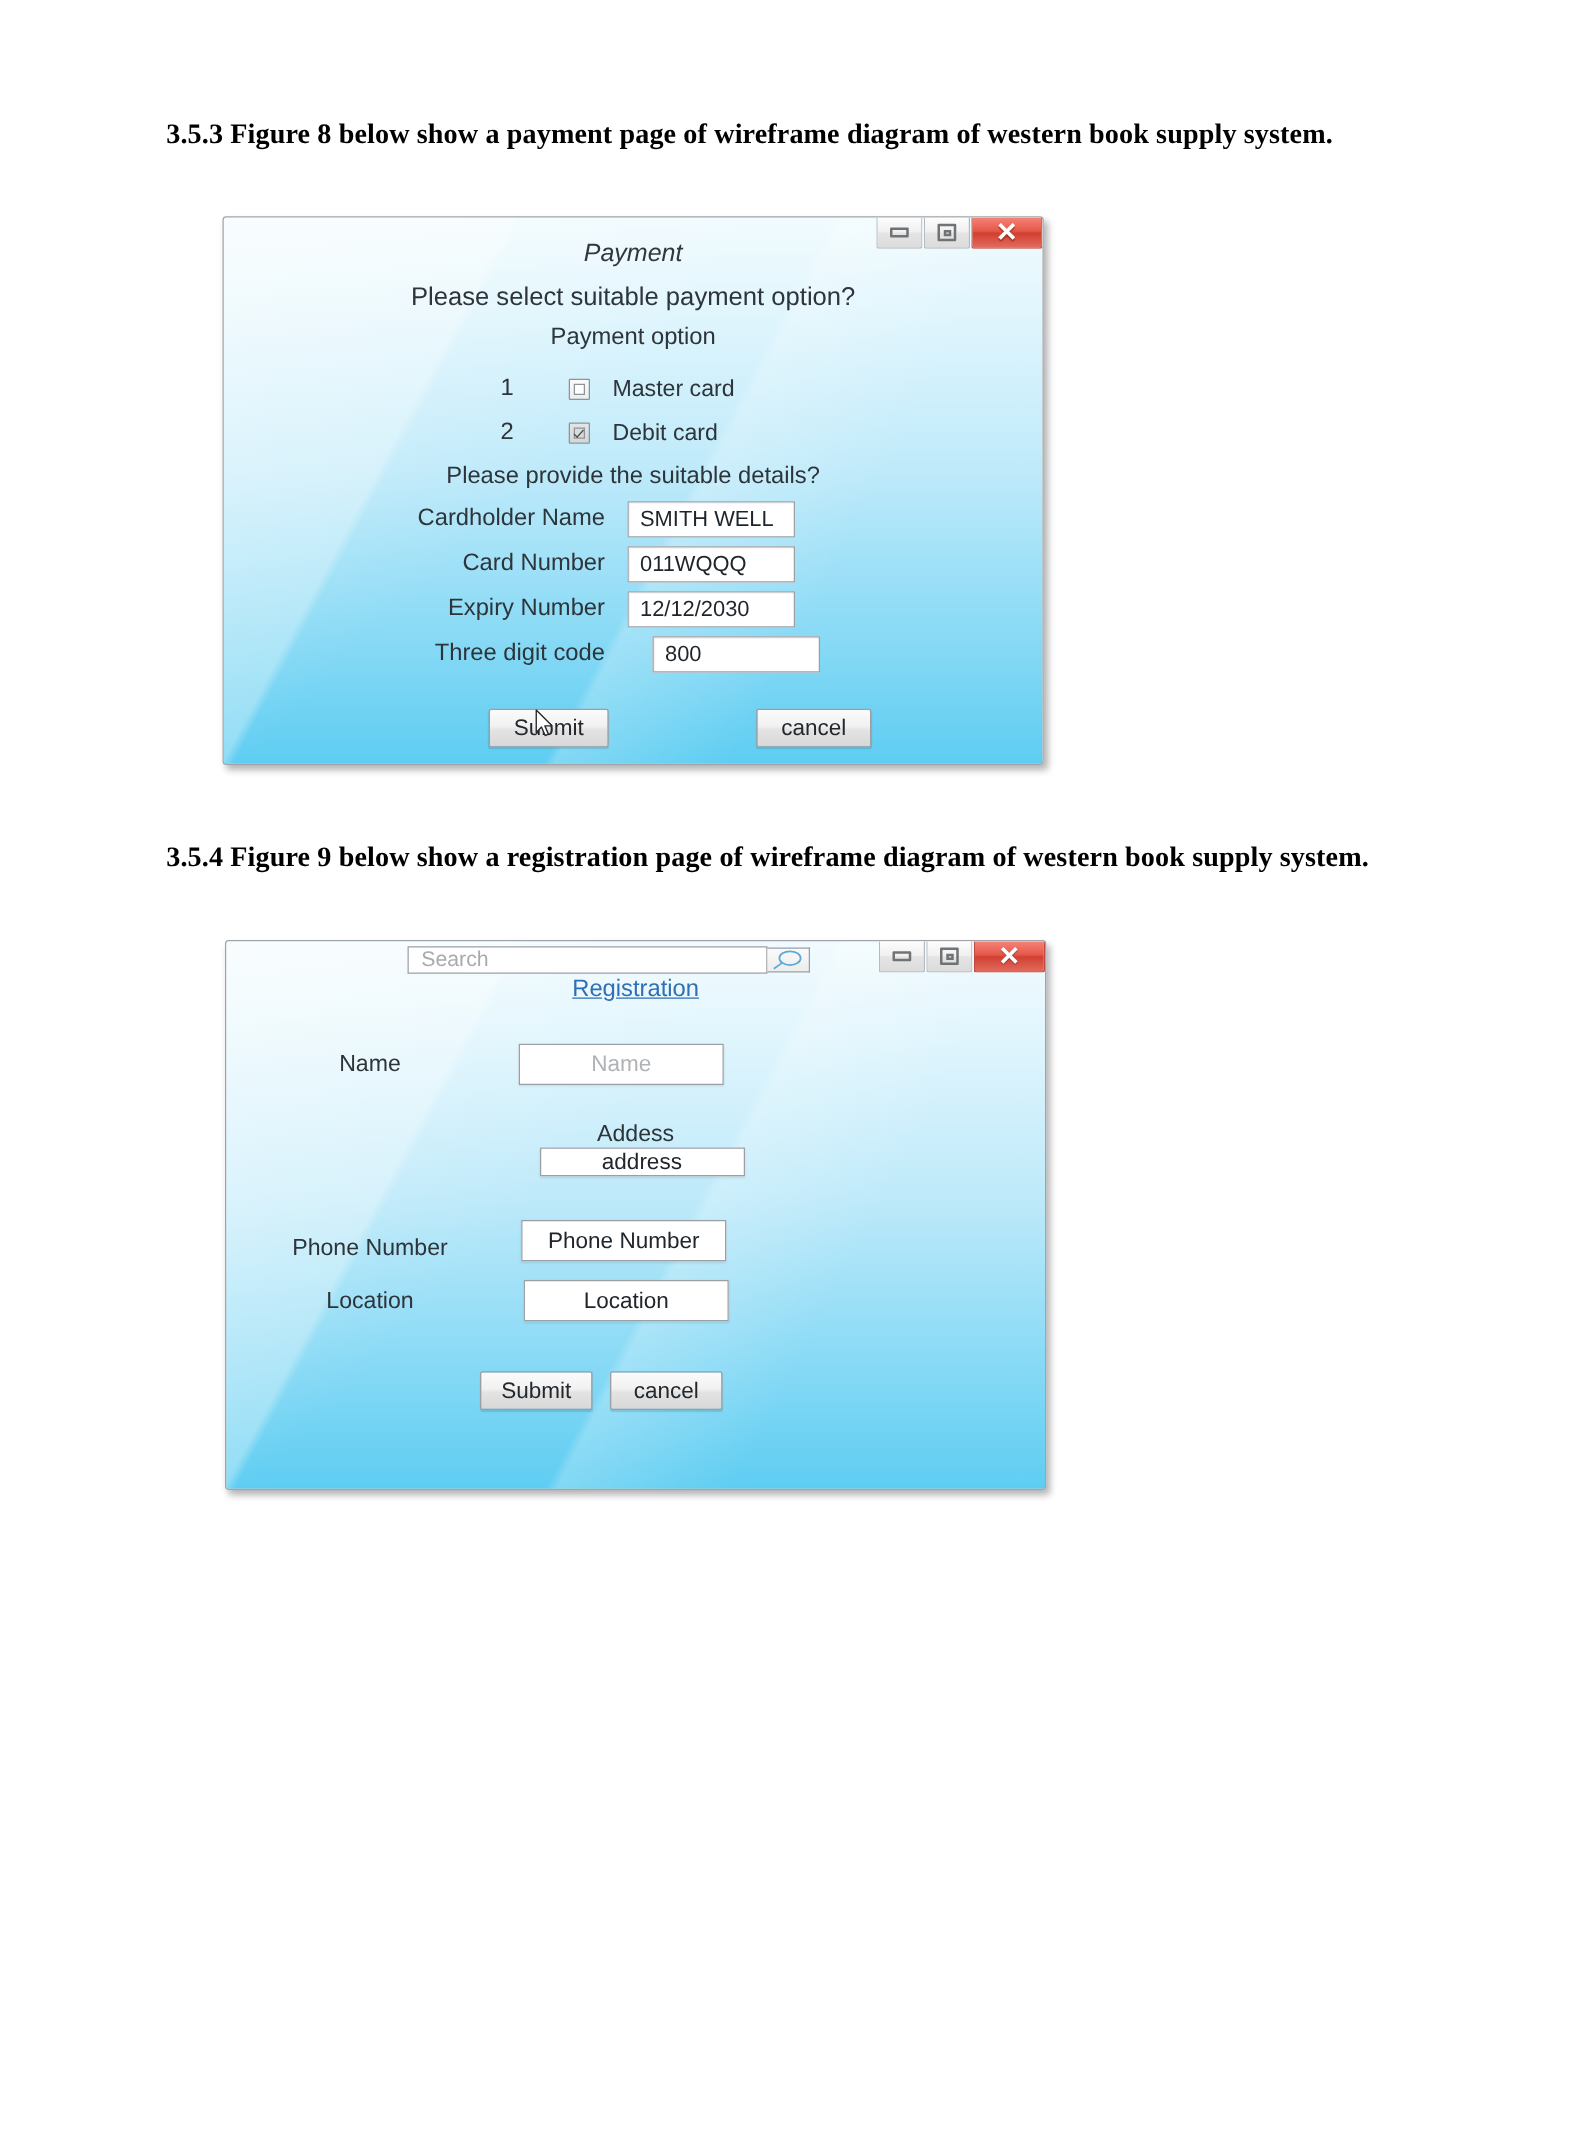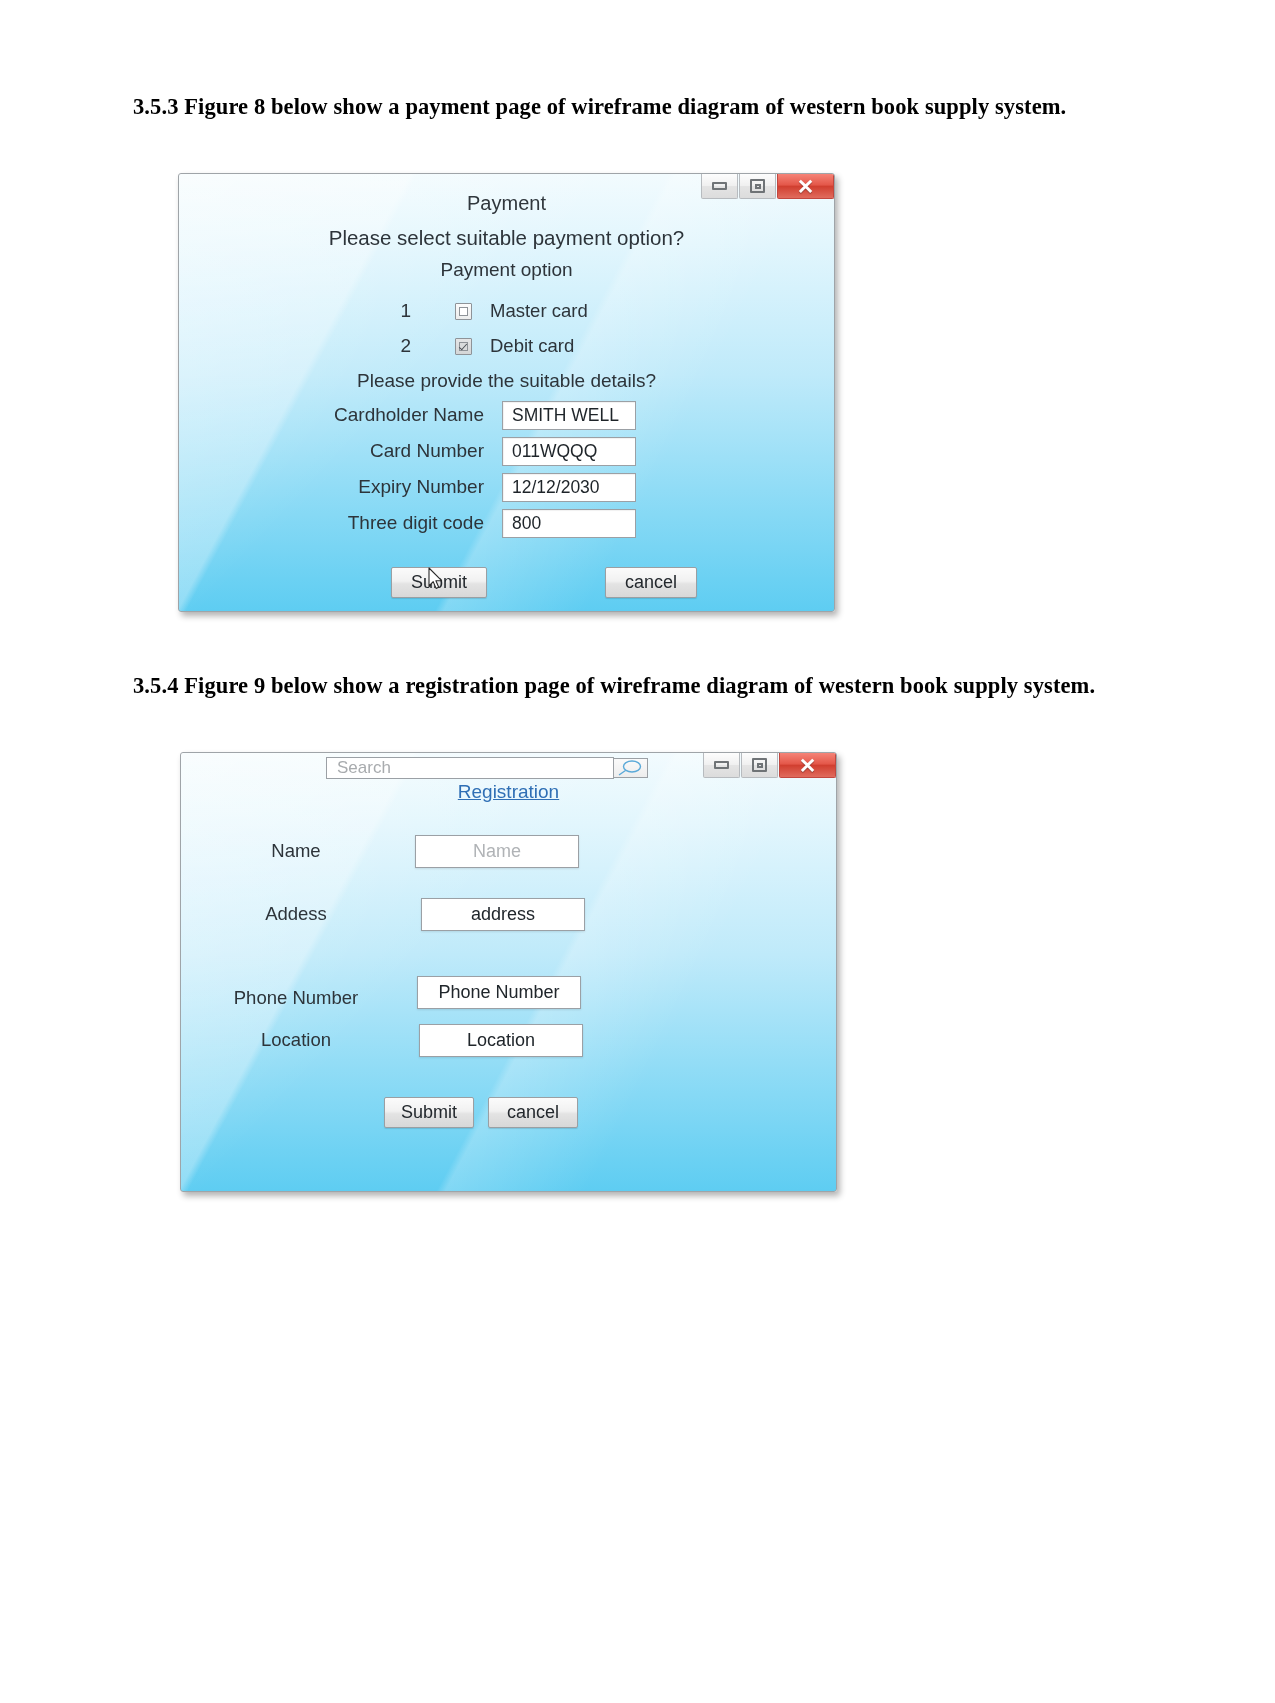--- a/index.html
+++ b/index.html
@@ -124,20 +124,21 @@
     width: 655px;
     height: 437px;
   }
   .pay-title {
     position: absolute;
     left: 0; right: 0;
     top: 18px;
     text-align: center;
     font-size: 20px;
     color: #30373d;
+    font-style: italic;
   }
   .pay-prompt {
     position: absolute;
     left: 0; right: 0;
     top: 52px;
     text-align: center;
     font-size: 20.5px;
     color: #2d343a;
   }
   .pay-subtitle {
@@ -221,21 +222,21 @@
     position: absolute;
     left: 0;
     width: 100%;
     height: 30px;
     display: flex;
     align-items: center;
   }
   #field-row-0 { top: 226px; }
   #field-row-1 { top: 262px; }
   #field-row-2 { top: 298px; }
-  #field-row-3 { top: 334px; }
+  #field-row-3 { top: 334px; gap: 20px; }
   .field-label {
     width: 305px;
     text-align: right;
     font-size: 19px;
     color: #2d343a;
   }
   .field-input {
     margin-left: 18px;
     width: 134px;
     height: 29px;
@@ -335,21 +336,21 @@
 
   .reg-row {
     position: absolute;
     left: 0;
     width: 100%;
     height: 36px;
     display: flex;
     align-items: center;
   }
   #reg-row-0 { top: 80px; }
-  #reg-row-1 { top: 143px; }
+  #reg-row-1 { top: 143px; flex-direction: column; }
   #reg-row-2 { top: 220px; align-items: flex-end; }
   #reg-row-3 { top: 269px; }
   .reg-label {
     width: 230px;
     text-align: center;
     font-size: 18.5px;
     color: #2d343a;
   }
   .reg-input {
     margin-left: 4px;

